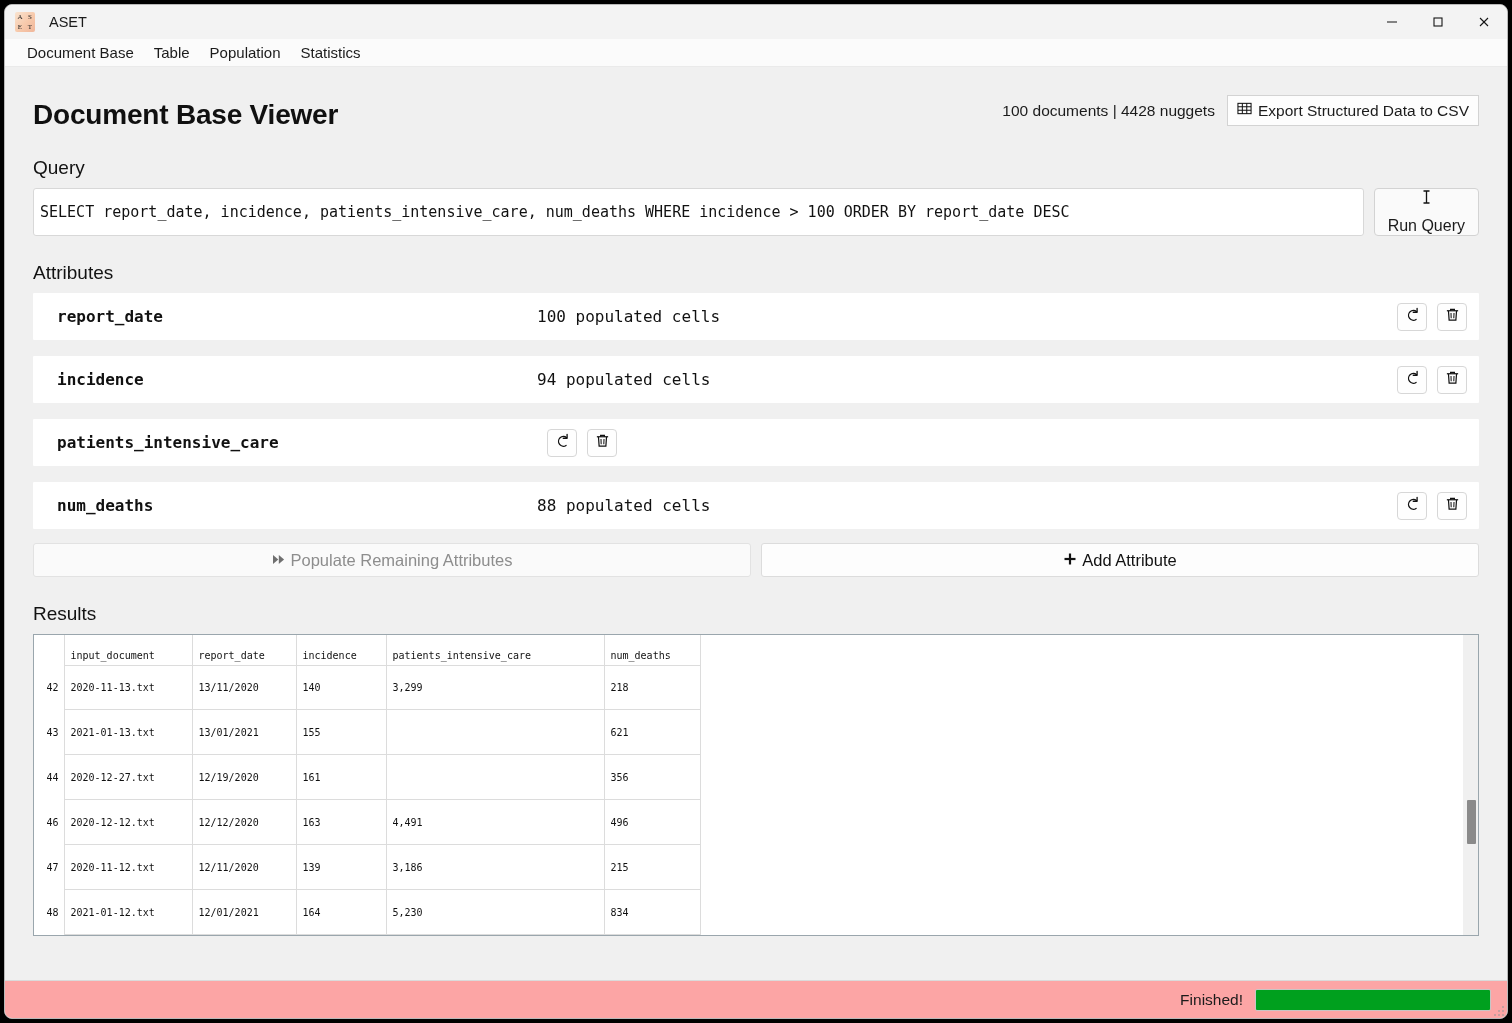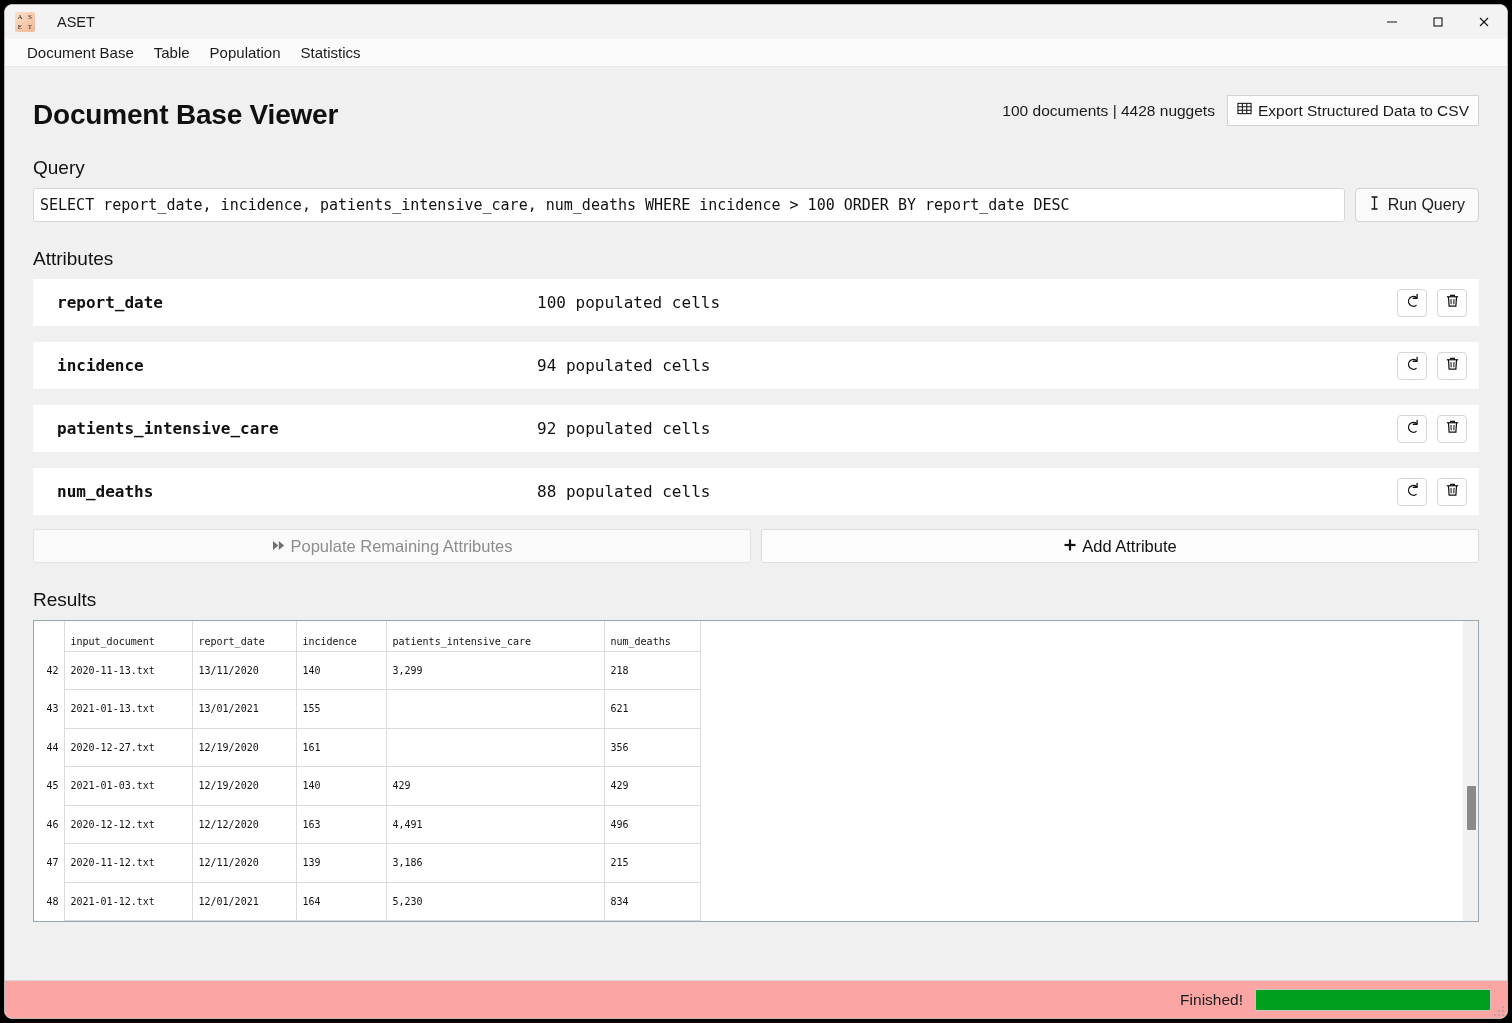--- a/index.html
+++ b/index.html
@@ -42,21 +42,21 @@
     grid-template-columns: 1fr 1fr;
     grid-template-rows: 1fr 1fr;
     align-items: center;
     justify-items: center;
     font-family: "Liberation Serif", serif;
     font-size: 7px;
     color: #222;
     line-height: 1;
   }
   .app-title {
-    margin-left: 22px;
+    margin-left: 14px;
     font-size: 14.5px;
     color: #1b1b1b;
   }
   .winbtns {
     position: absolute;
     right: 0; top: 0;
     height: 34px;
     display: flex;
   }
   .winbtn {
@@ -161,20 +161,21 @@
     background: #fafafa;
     border: 1px solid #d3d3d3;
     border-radius: 4px;
     font-size: 16px;
     color: #1b1b1b;
     padding: 0 13px;
     display: inline-flex;
     align-items: center;
     gap: 8px;
     white-space: nowrap;
+    flex-direction: column;
   }
 
   
   .attr-list { margin-top: 2px; }
   .attr-row {
     background: #fff;
     height: 47px;
     display: flex;
     align-items: center;
     padding: 0 12px 0 24px;
@@ -461,21 +462,20 @@
               <path d="M3.7 4.3 L4.4 14 h7.2 L12.3 4.3" fill="none" stroke="#111" stroke-width="1.3"></path>
               <line x1="6.4" y1="6.3" x2="6.6" y2="12" stroke="#111" stroke-width="1.1"></line>
               <line x1="9.6" y1="6.3" x2="9.4" y2="12" stroke="#111" stroke-width="1.1"></line>
             </svg>
           </span>
         </div>
       </div>
 
       <div class="attr-row">
         <div class="attr-name">patients_intensive_care</div>
-        <div class="attr-count">92 populated cells</div>
         <div class="icon-btn">
           <span>
             <svg width="15" height="15" viewBox="0 0 16 16">
               <path d="M11.8 13.3A5.2 5.2 0 1 1 12.4 5.0" fill="none" stroke="#111" stroke-width="1.4" stroke-linecap="round"></path>
               <polyline points="12.9,1.4 12.9,5.6 8.8,5.6" fill="none" stroke="#111" stroke-width="1.4" stroke-linecap="round" stroke-linejoin="round"></polyline>
             </svg>
           </span>
         </div>
         <div class="icon-btn">
           <span>
@@ -569,28 +569,20 @@
           </tr>
           <tr>
             <td class="idx">44</td>
             <td class="c-input">2020-12-27.txt</td>
             <td class="c-date">12/19/2020</td>
             <td class="c-inc">161</td>
             <td class="c-icu"></td>
             <td class="c-death">356</td>
           </tr>
           <tr>
-            <td class="idx">45</td>
-            <td class="c-input">2021-01-03.txt</td>
-            <td class="c-date">12/19/2020</td>
-            <td class="c-inc">140</td>
-            <td class="c-icu">429</td>
-            <td class="c-death">429</td>
-          </tr>
-          <tr>
             <td class="idx">46</td>
             <td class="c-input">2020-12-12.txt</td>
             <td class="c-date">12/12/2020</td>
             <td class="c-inc">163</td>
             <td class="c-icu">4,491</td>
             <td class="c-death">496</td>
           </tr>
           <tr>
             <td class="idx">47</td>
             <td class="c-input">2020-11-12.txt</td>

